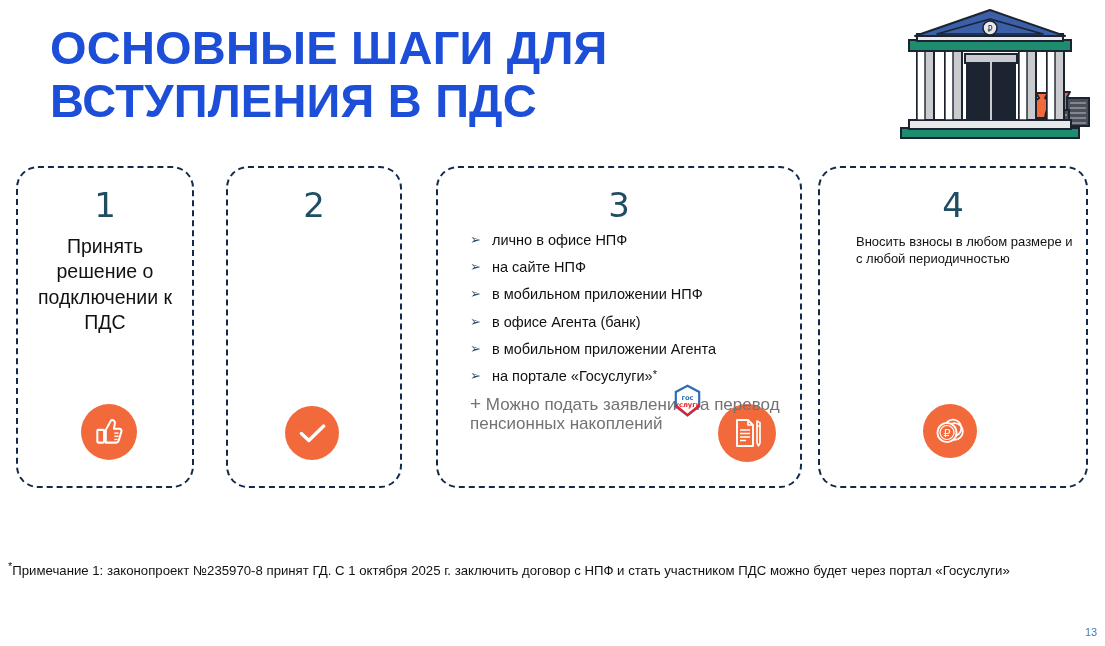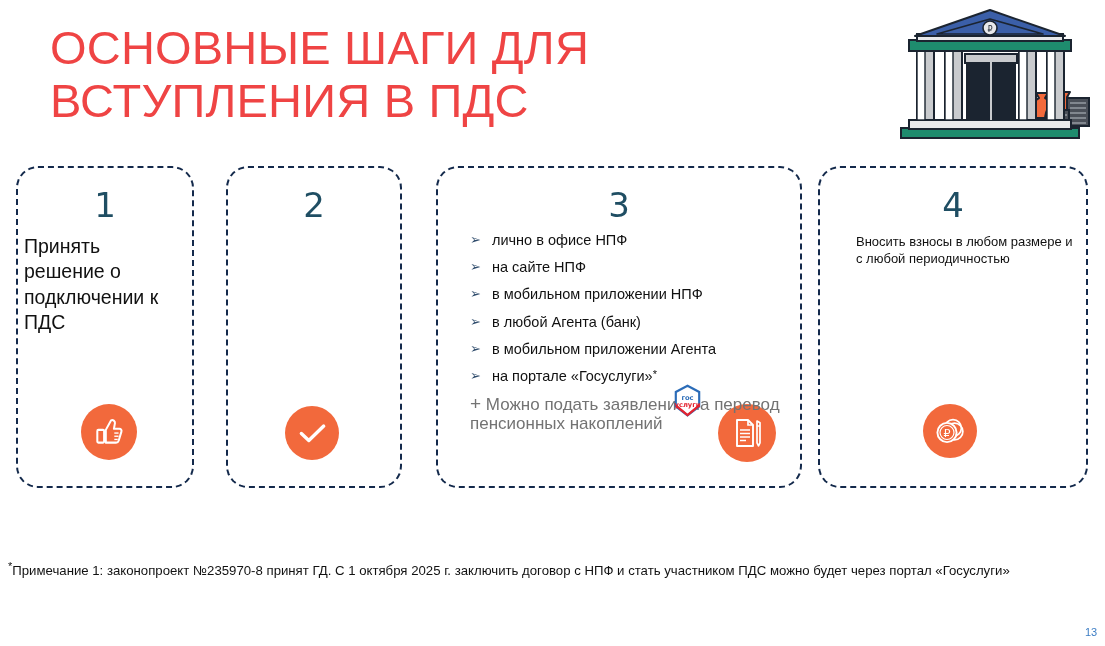--- a/index.html
+++ b/index.html
@@ -10,23 +10,23 @@
     overflow: hidden;
   }
   .slide { position: relative; width: 1105px; height: 646px; background: #fff; }
 
   
   .title {
     position: absolute;
     left: 50px; top: 22px;
     width: 640px;
     font-size: 47px;
-    font-weight: normal;
+    font-weight: bold;
     line-height: 1.12;
-    color: #ef4444;
+    color: #1d4ed8;
     letter-spacing: 0.2px;
   }
   .title .l2 { display: block; }
 
   
   .bank-illo { position: absolute; left: 893px; top: 6px; width: 205px; height: 148px; }
 
   
   .cards { position: absolute; left: 0; top: 166px; width: 1105px; height: 322px; }
   .card {
@@ -45,21 +45,21 @@
   .step-num {
     text-align: center;
     color: #1F4E63;
     font-size: 34px;
     font-weight: 400;
     line-height: 1;
     margin-top: 20px;
     font-family: "DejaVu Sans", sans-serif;
   }
   .card-text {
-    text-align: left;
+    text-align: center;
     color: #111111;
     font-size: 19.5px;
     line-height: 1.3;
     margin-top: 12px;
     padding: 0 6px;
   }
   #card-3 .card-heading {
     text-align: left;
     color: #111111;
     font-size: 20px;
@@ -224,21 +224,21 @@
         <div class="bullet">
           <span class="arrow">➢</span>
           <span>на сайте НПФ</span>
         </div>
         <div class="bullet">
           <span class="arrow">➢</span>
           <span>в мобильном приложении НПФ</span>
         </div>
         <div class="bullet">
           <span class="arrow">➢</span>
-          <span>в любой Агента (банк)</span>
+          <span>в офисе Агента (банк)</span>
         </div>
         <div class="bullet">
           <span class="arrow">➢</span>
           <span>в мобильном приложении Агента</span>
         </div>
         <div class="bullet tight">
           <span class="arrow">➢</span>
           <span>на портале «Госуслуги»</span>
             <span class="star-sup">*</span>
         </div>

